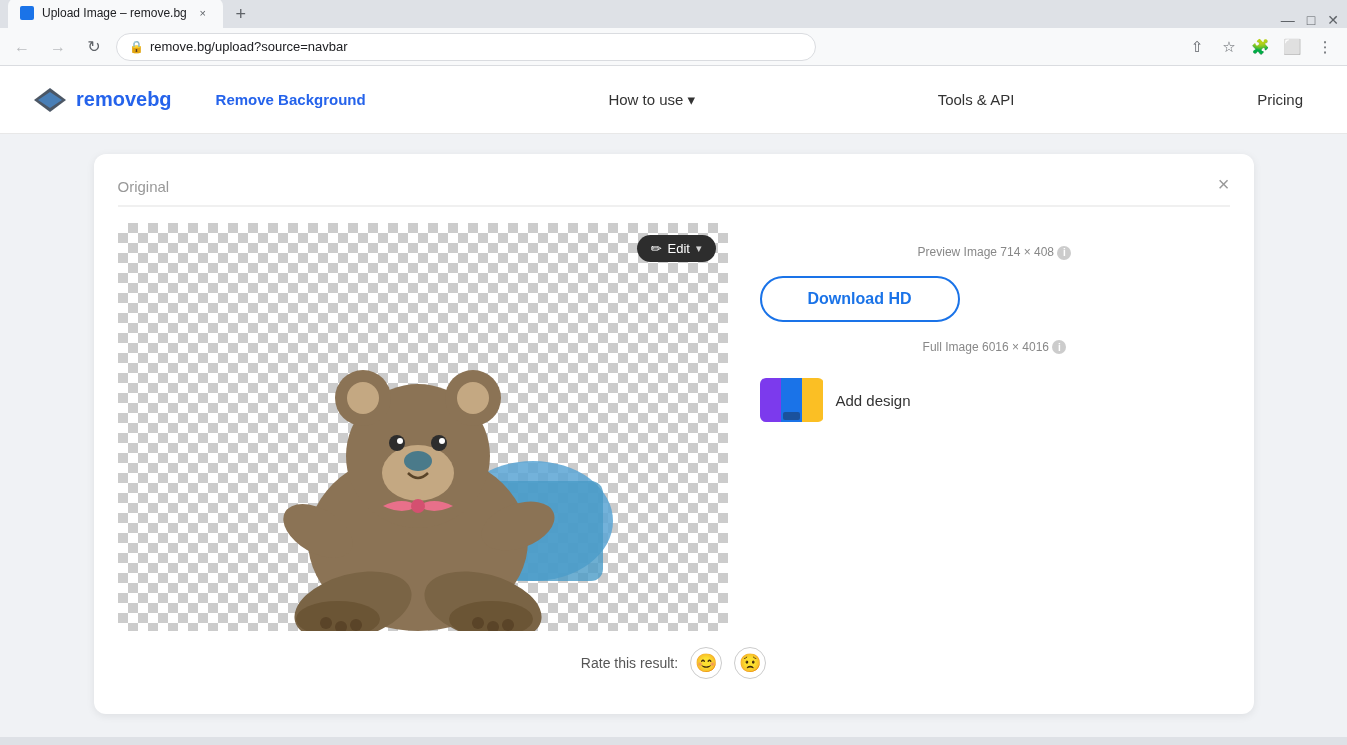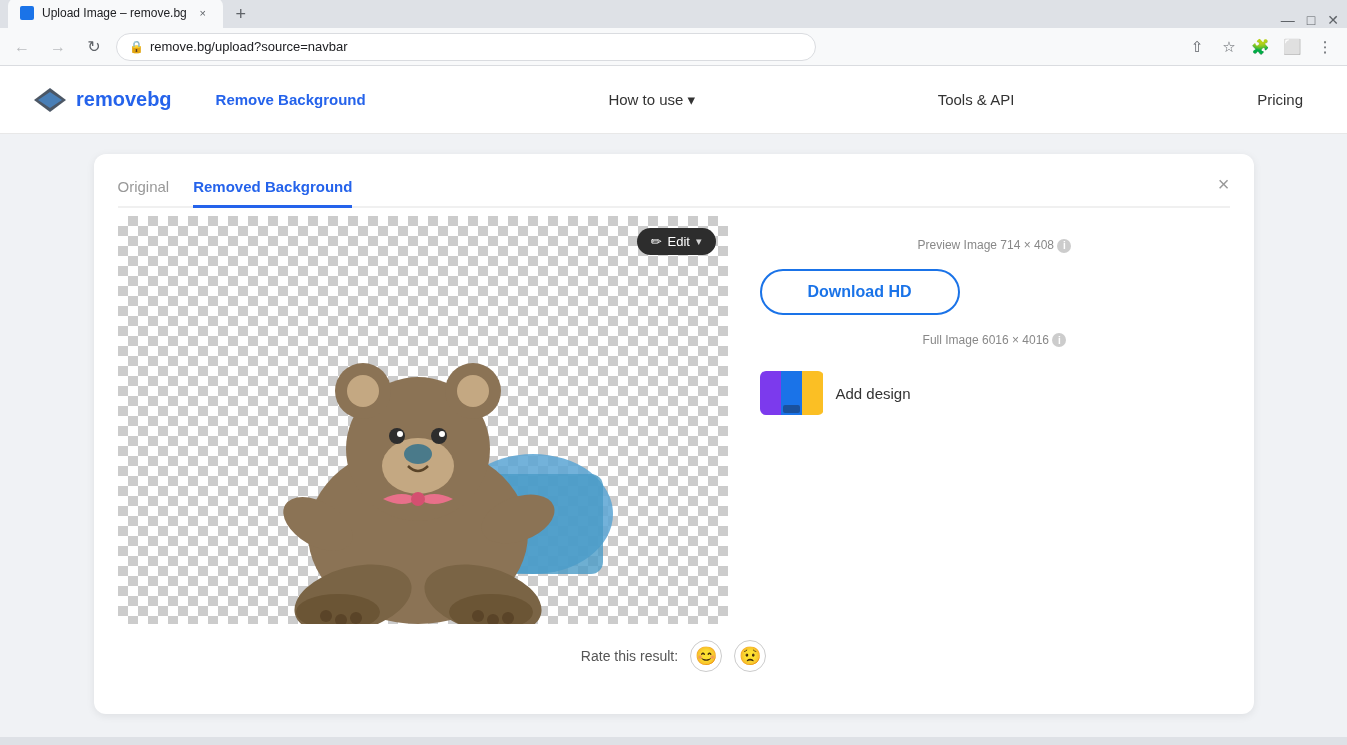--- a/index.html
+++ b/index.html
@@ -231,21 +231,21 @@
       cursor: pointer;
       width: 28px;
       height: 28px;
       display: flex;
       align-items: center;
       justify-content: center;
     }
     .tabs-row {
       display: flex;
       gap: 24px;
-      margin-bottom: 8px;
+      margin-bottom: 16px;
       border-bottom: 2px solid #f0f0f0;
     }
     .image-tab {
       font-size: 15px;
       cursor: pointer;
       padding-bottom: 10px;
       color: #999;
     }
     .image-tab.active {
       color: #2563eb;
@@ -461,21 +461,20 @@
       </div>
 
     </nav>
 
     <div class="workspace">
       <div class="workspace-card">
         <div class="close-btn">×</div>
 
         <div class="tabs-row">
           <div class="image-tab">Original</div>
-          <div class="image-tab active">Removed Background</div>
         </div>
 
         <div class="content-area">
 
           <div class="image-container">
 
             <div class="edit-btn">
               <span>✏</span>
               <span>Edit</span>
               <span class="edit-btn-arrow">▾</span>

